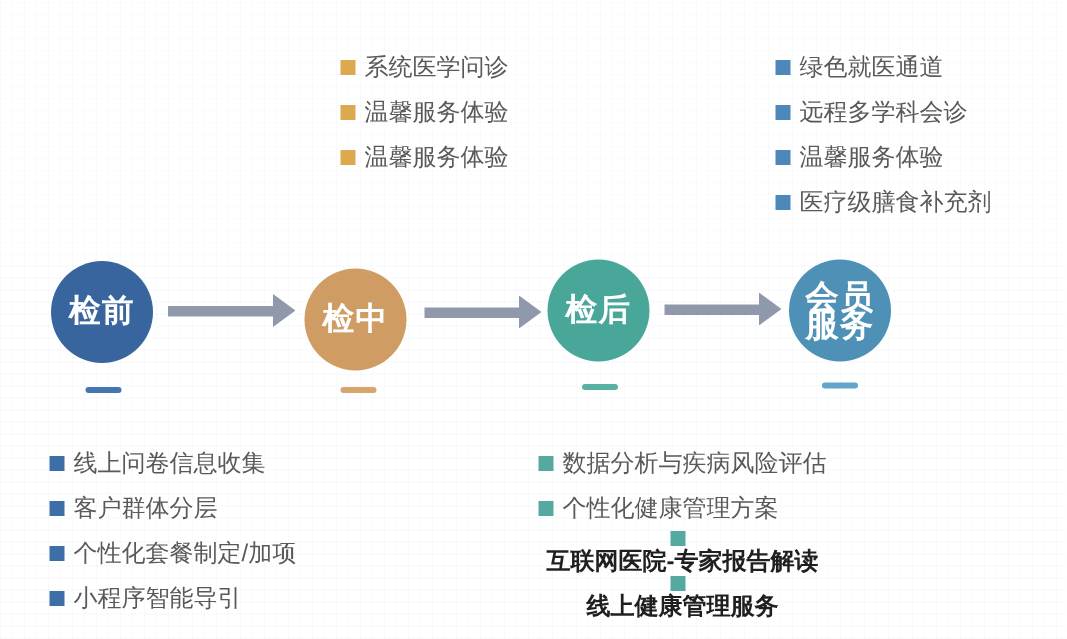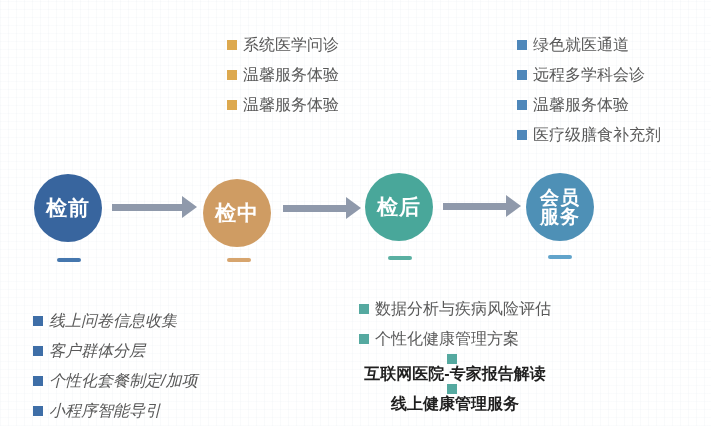--- a/index.html
+++ b/index.html
@@ -11,29 +11,29 @@
       repeating-linear-gradient(90deg, rgba(210,220,230,0.13) 0 1px, transparent 1px 8px),
       repeating-linear-gradient(0deg, rgba(210,220,230,0.10) 0 1px, transparent 1px 8px);
   }
   .feature-list{position:absolute;list-style:none;margin:0;padding:0;}
   .feature-list li{height:30px;display:flex;align-items:center;font-size:16px;color:#595959;white-space:nowrap;}
   .bullet{width:10px;height:10px;margin-right:6px;flex:0 0 auto;}
   li.bold{font-weight:700;color:#1f1f1f;flex-direction:column;}
 
   .list-during{left:227px;top:30px;}
   .list-member{left:517px;top:30px;}
-  .list-pre{left:33px;top:306px;font-style:italic;}
+  .list-pre{left:33px;top:294px;}
   .list-post{left:359px;top:294px;}
 
   .circle{
     position:absolute;width:68px;height:68px;border-radius:50%;
     display:flex;flex-direction:column;align-items:center;justify-content:center;
     color:#fff;font-weight:700;font-size:21px;letter-spacing:1px;line-height:22px;
   }
-  .circle.small-text{font-size:19px;line-height:19px;letter-spacing:1px;}
+  .circle.small-text{font-size:22px;line-height:19px;letter-spacing:1px;}
   .c1{left:34px;top:174px;}
   .c2{left:203px;top:179px;}
   .c3{left:365px;top:173px;}
   .c4{left:526px;top:173px;}
 
   .underline{position:absolute;height:4px;width:24px;border-radius:2px;}
   .u1{left:57px;top:258px;}
   .u2{left:227px;top:258px;}
   .u3{left:388px;top:256px;}
   .u4{left:548px;top:255px;}

